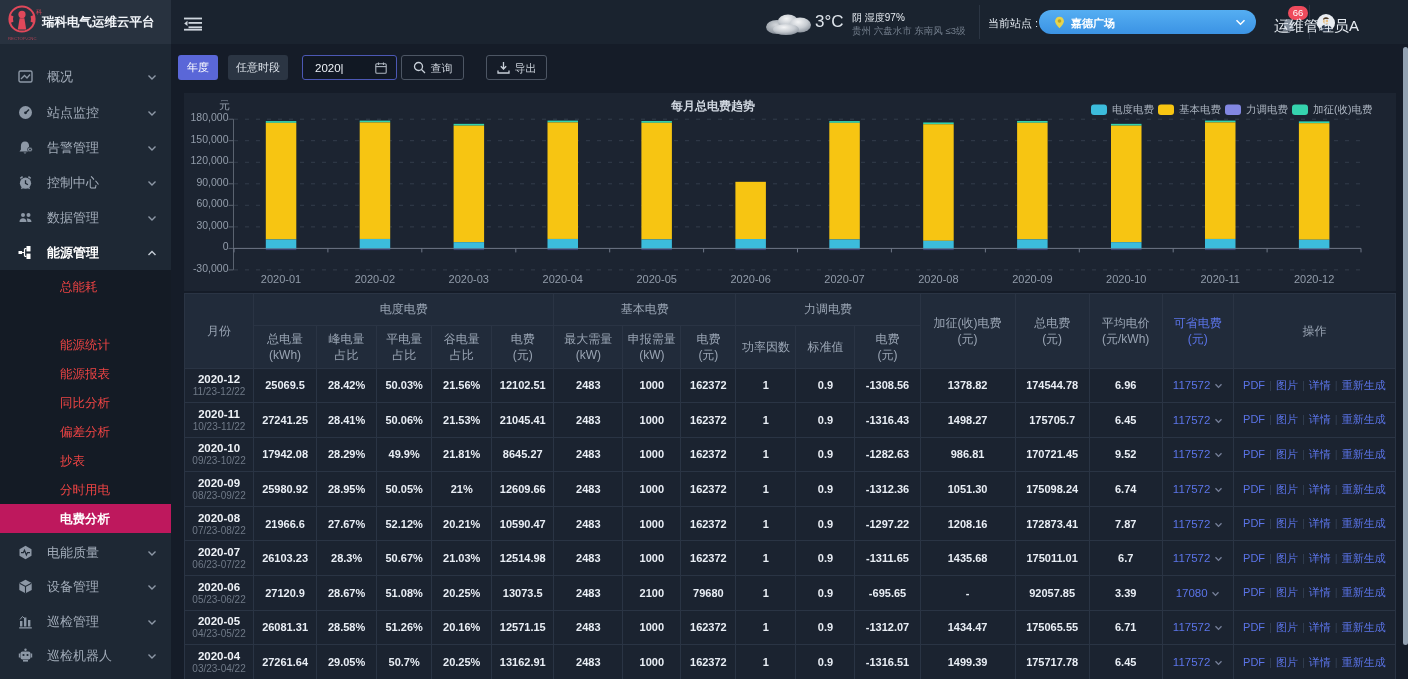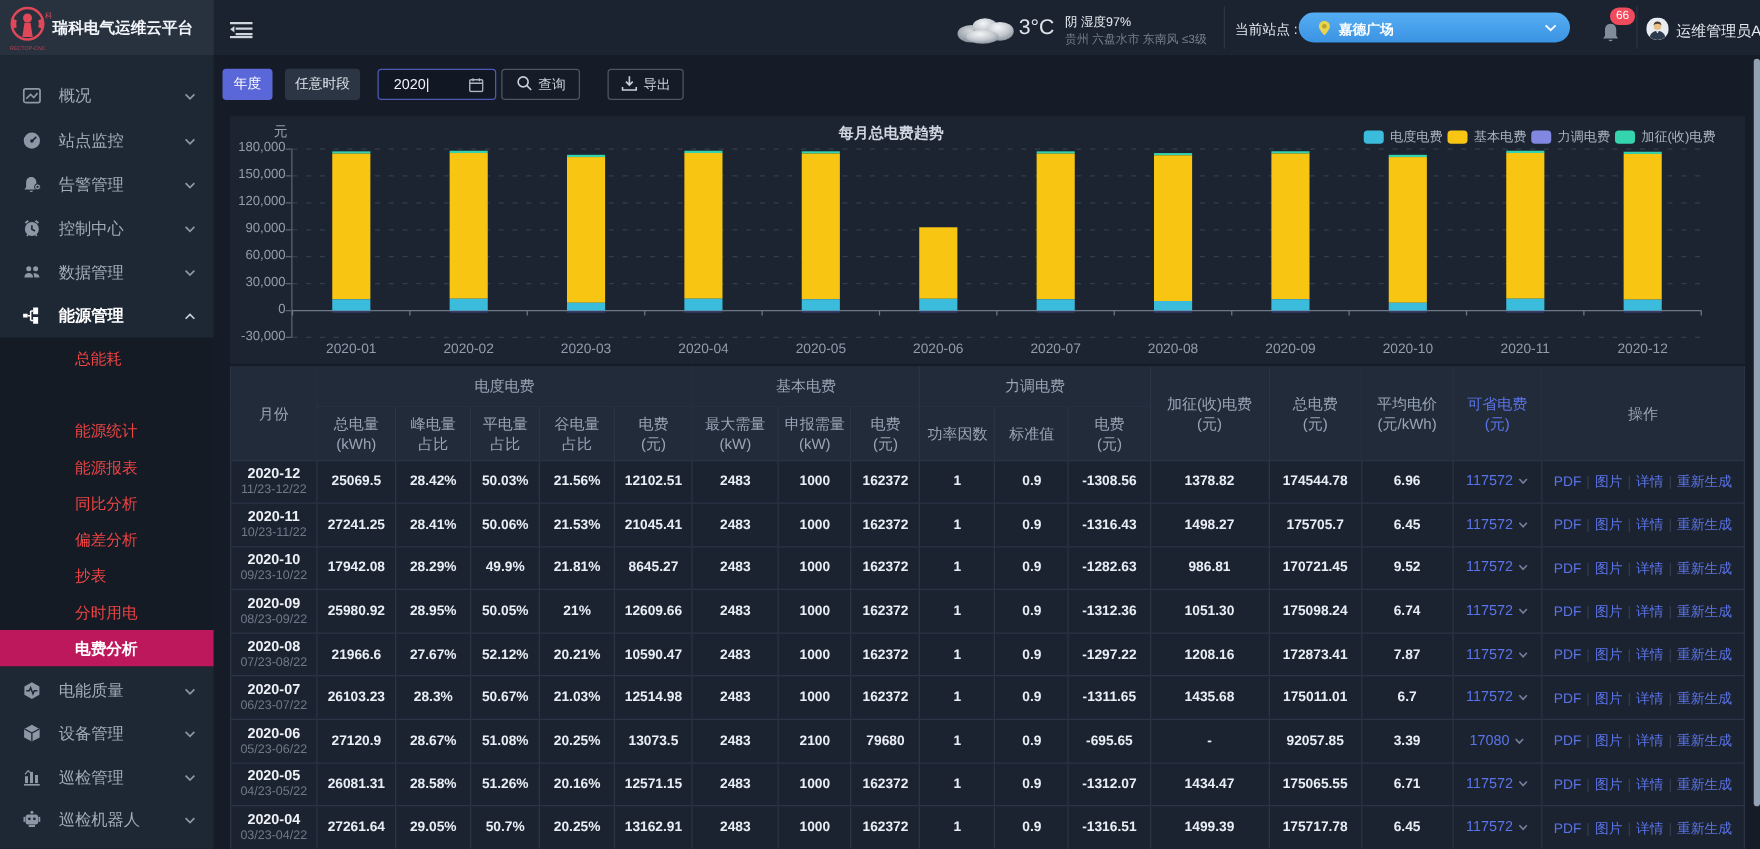--- a/index.html
+++ b/index.html
@@ -13,21 +13,21 @@
 #wline1{position:absolute;left:852px;top:11px;font-size:10px;color:#e8edf3;font-weight:normal;white-space:nowrap}
 #wline2{position:absolute;left:852px;top:24.5px;font-size:9.5px;color:#747f8d;white-space:nowrap}
 #stlabel{position:absolute;left:988px;top:16px;font-size:11px;color:#e3e9f0;white-space:nowrap}
 #stpill{position:absolute;left:1039px;top:10px;width:217px;height:24px;border-radius:12px;background:linear-gradient(180deg,#55aef2,#3b93e4)}
 #stpin{position:absolute;left:15px;top:5.5px}
 #sttext{position:absolute;left:32px;top:6px;font-size:11px;color:#fff;font-weight:bold}
 #stchv{position:absolute;right:10px;top:9px}
 #bell{position:absolute;left:1281px;top:18px}
 #badge{position:absolute;left:1288px;top:6px;min-width:20px;height:14px;border-radius:7px;background:#ef4b5d;color:#fff;font-size:9.5px;line-height:14px;text-align:center;padding:0 4px}
 #avatar{position:absolute;left:1317px;top:14px}
-#uname{position:absolute;left:1341px;top:17px;font-size:12px;color:#e6ebf1;white-space:nowrap}
+#uname{position:absolute;left:1274px;top:17px;font-size:15px;color:#e6ebf1;white-space:nowrap}
 #sidebar{position:absolute;left:0;top:44px;width:171px;height:635px;background:#1e2834}
 .mi{position:absolute;left:0;width:171px;height:35px}
 .mi .ic{position:absolute;left:18px;top:10px}
 .mi .tx{position:absolute;left:47px;top:9px;font-size:13px;color:#a2acb9;white-space:nowrap}
 .mi .cv{position:absolute;left:147px;top:15px}
 .mi.act .tx{color:#fff;font-weight:bold}
 #submenu{position:absolute;left:0;top:226px;width:171px;height:263px;background:#141b25}
 .si{position:absolute;left:0;width:171px;height:29px}
 .si .tx{position:absolute;left:60px;top:7px;font-size:12.5px;color:#ef4444;white-space:nowrap}
 .si.sel{background:#be185d}

